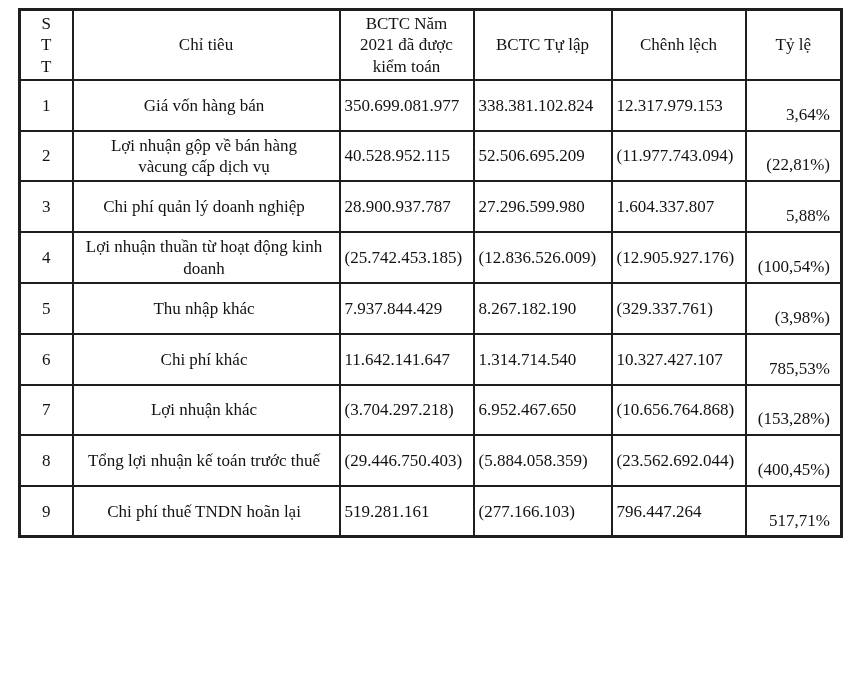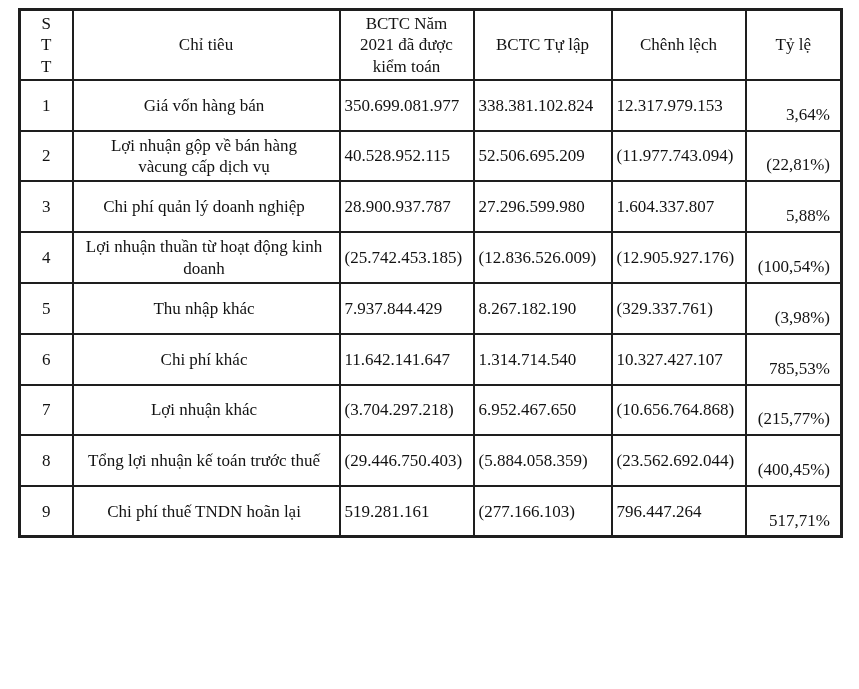--- a/index.html
+++ b/index.html
@@ -151,21 +151,21 @@
           <td class="col-num">1.314.714.540</td>
           <td class="col-num">10.327.427.107</td>
           <td class="col-pct">785,53%</td>
         </tr>
         <tr>
           <td class="col-stt">7</td>
           <td class="col-label">Lợi nhuận khác</td>
           <td class="col-num">(3.704.297.218)</td>
           <td class="col-num">6.952.467.650</td>
           <td class="col-num">(10.656.764.868)</td>
-          <td class="col-pct">(215,77%)</td>
+          <td class="col-pct">(153,28%)</td>
         </tr>
         <tr>
           <td class="col-stt">8</td>
           <td class="col-label">Tổng lợi nhuận kế toán trước thuế</td>
           <td class="col-num">(29.446.750.403)</td>
           <td class="col-num">(5.884.058.359)</td>
           <td class="col-num">(23.562.692.044)</td>
           <td class="col-pct">(400,45%)</td>
         </tr>
         <tr>

